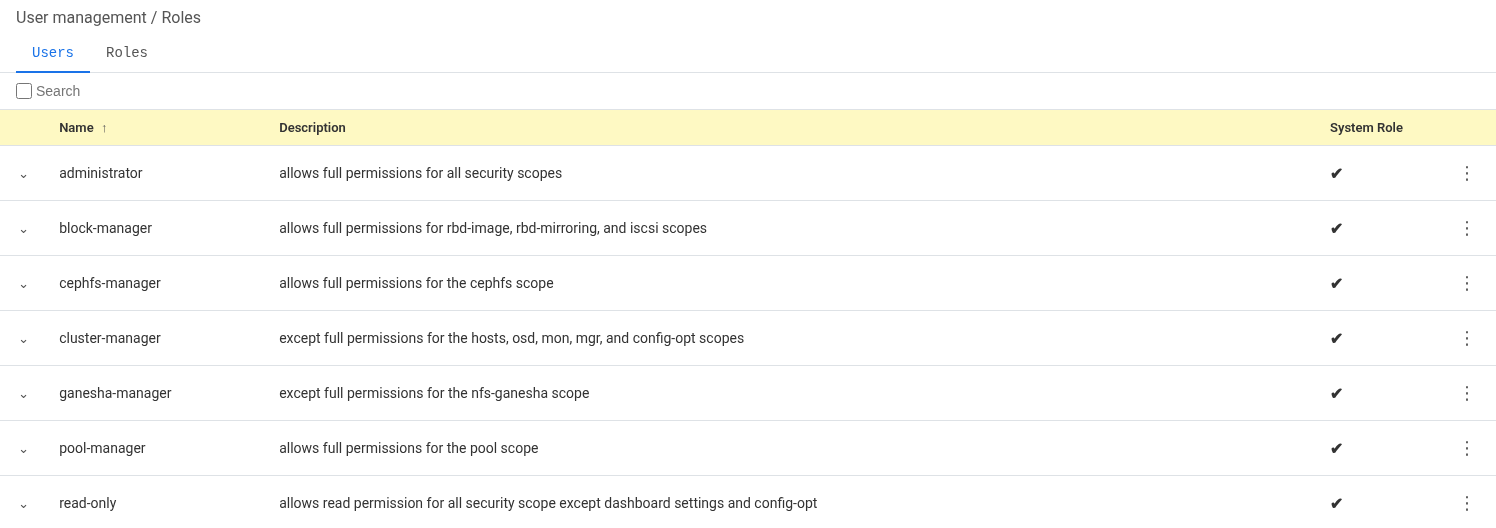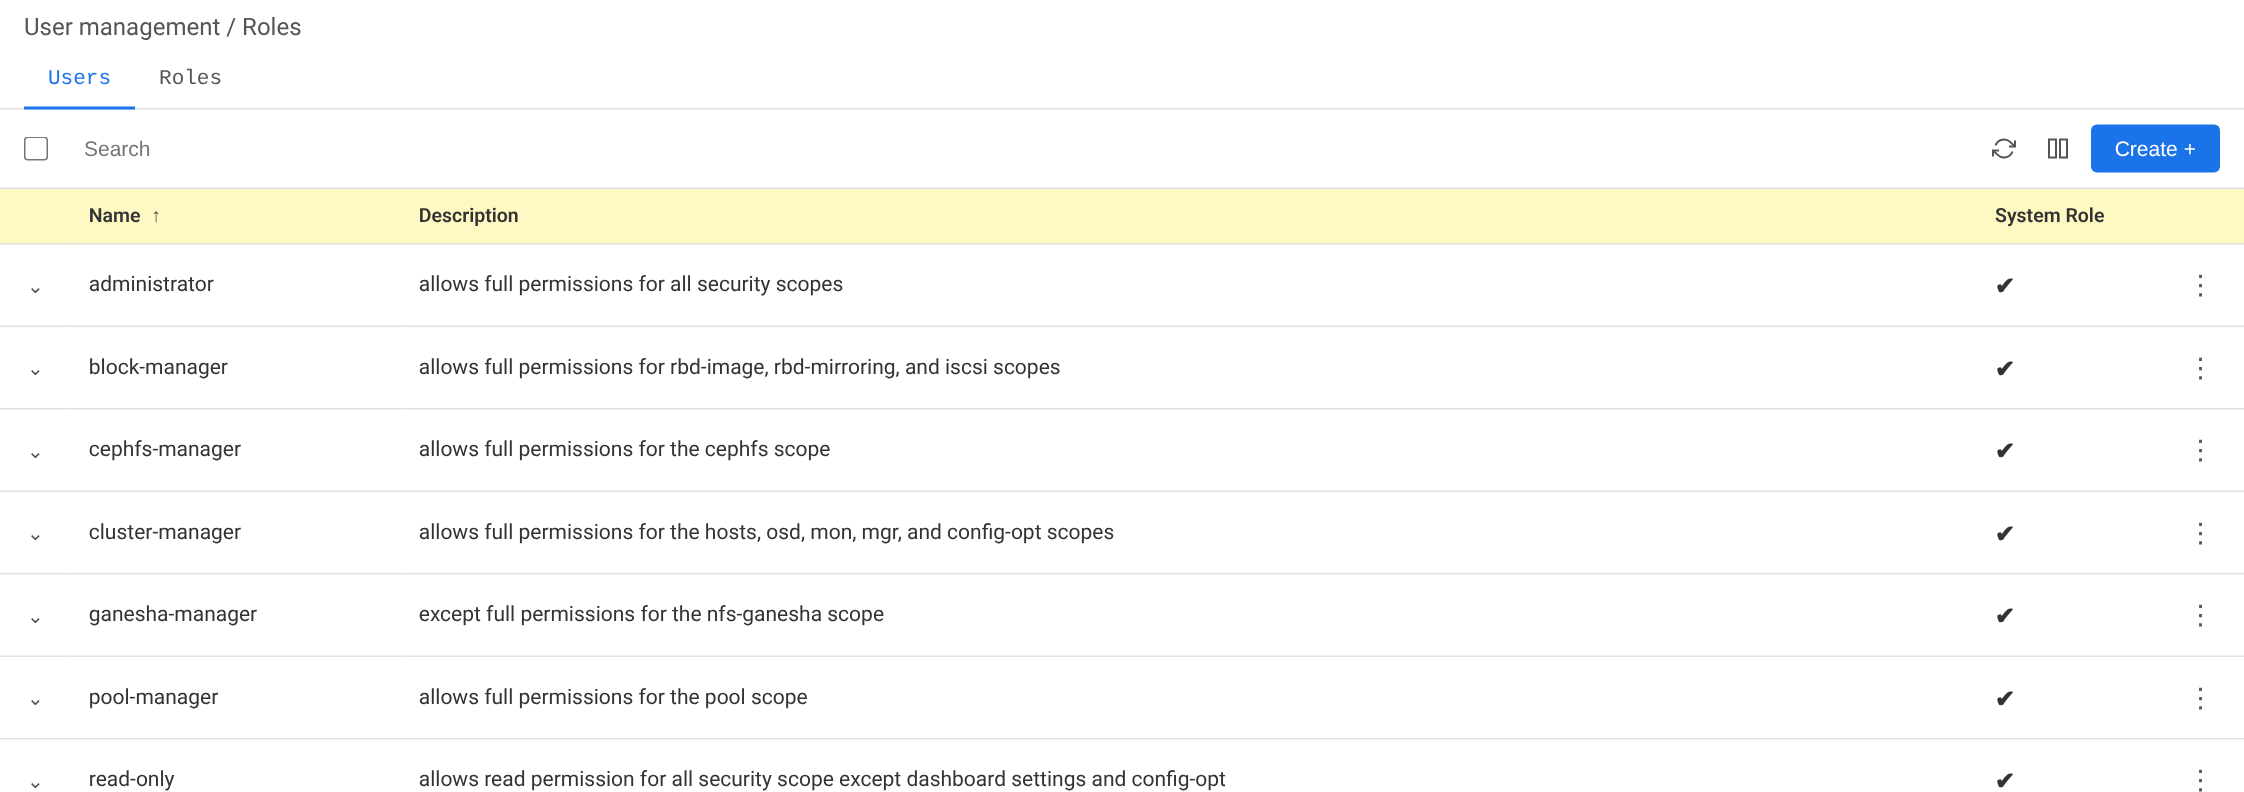--- a/index.html
+++ b/index.html
@@ -6,21 +6,21 @@
     body { font-family: -apple-system, BlinkMacSystemFont, 'Segoe UI', Roboto, sans-serif; font-size: 14px; color: #212529; background: #fff; }
 
     .breadcrumb { padding: 8px 16px; font-size: 16px; color: #555; }
     .breadcrumb span { color: #555; }
 
     .tabs { display: flex; border-bottom: 1px solid #dee2e6; padding: 0 16px; font-family: Liberation Mono, monospace; }
     .tab { padding: 10px 16px; cursor: pointer; font-size: 14px; color: #555; border-bottom: 2px solid transparent; margin-bottom: -1px; }
     .tab.active { color: #1a73e8; border-bottom: 2px solid #1a73e8; font-weight: 500; }
 
     .toolbar { display: flex; align-items: center; padding: 10px 16px; gap: 8px; border-bottom: 1px solid #dee2e6; }
-    .toolbar-left { display: flex; align-items: center; gap: 24px; flex: 1; }
+    .toolbar-left { display: flex; align-items: center; gap: 4px; flex: 1; }
     .search-checkbox { width: 16px; height: 16px; cursor: pointer; }
     .search-input { border: none; outline: none; font-size: 14px; color: #555; flex: 1; background: transparent; }
     .toolbar-right { display: flex; align-items: center; gap: 8px; }
     .icon-btn { background: none; border: none; cursor: pointer; padding: 6px; color: #555; display: flex; align-items: center; justify-content: center; border-radius: 4px; }
     .create-btn { background: #1a73e8; color: white; border: none; padding: 8px 16px; border-radius: 4px; cursor: pointer; font-size: 14px; display: flex; align-items: center; gap: 4px; }
 
     table { width: 100%; border-collapse: collapse; }
     thead tr { background: #fef9c3; }
     th { padding: 10px 12px; text-align: left; font-weight: 600; font-size: 13px; color: #333; border-bottom: 1px solid #dee2e6; }
     th.sortable { cursor: pointer; }
@@ -49,39 +49,20 @@
 
 <div class="tabs">
   <div class="tab active">Users</div>
   <div class="tab">Roles</div>
 </div>
 
 <div class="toolbar">
   <div class="toolbar-left">
     <input type="checkbox" class="search-checkbox" style="">
     <input type="text" class="search-input" placeholder="Search" style="">
-  </div>
-  <div class="toolbar-right">
-    <button class="icon-btn">
-      <svg width="16" height="16" viewBox="0 0 24 24" fill="none" stroke="currentColor" stroke-width="2">
-        <path d="M23 4v6h-6"></path>
-          <path d="M1 20v-6h6"></path>
-          <path d="M3.51 9a9 9 0 0 1 14.85-3.36L23 10M1 14l4.64 4.36A9 9 0 0 0 20.49 15"></path>
-      </svg>
-    </button>
-    <button class="icon-btn">
-      <svg width="16" height="16" viewBox="0 0 24 24" fill="none" stroke="currentColor" stroke-width="2">
-        <rect x="3" y="3" width="7" height="18"></rect>
-          <rect x="14" y="3" width="7" height="18"></rect>
-      </svg>
-    </button>
-    <button class="create-btn">
-      <span>Create</span>
-      <span>+</span>
-    </button>
   </div>
 </div>
 
 <table>
   <thead>
     <tr>
       <th class="col-expand"></th>
       <th class="col-name sortable">
         <span>Name</span>
         <span class="sort-icon">↑</span>
@@ -129,21 +110,21 @@
     </td>
     <td class="col-actions">
       <button class="dots-btn">⋮</button>
     </td>
   </tr>
       <tr>
     <td class="col-expand">
       <button class="expand-btn">⌄</button>
     </td>
     <td class="col-name">cluster-manager</td>
-    <td>allows full permissions for the hosts, osd, mon, mgr, and config-opt scopes</td>
+    <td>except full permissions for the hosts, osd, mon, mgr, and config-opt scopes</td>
     <td class="col-system">
       <span class="checkmark">✔</span>
     </td>
     <td class="col-actions">
       <button class="dots-btn">⋮</button>
     </td>
   </tr>
       <tr>
     <td class="col-expand">
       <button class="expand-btn">⌄</button>

